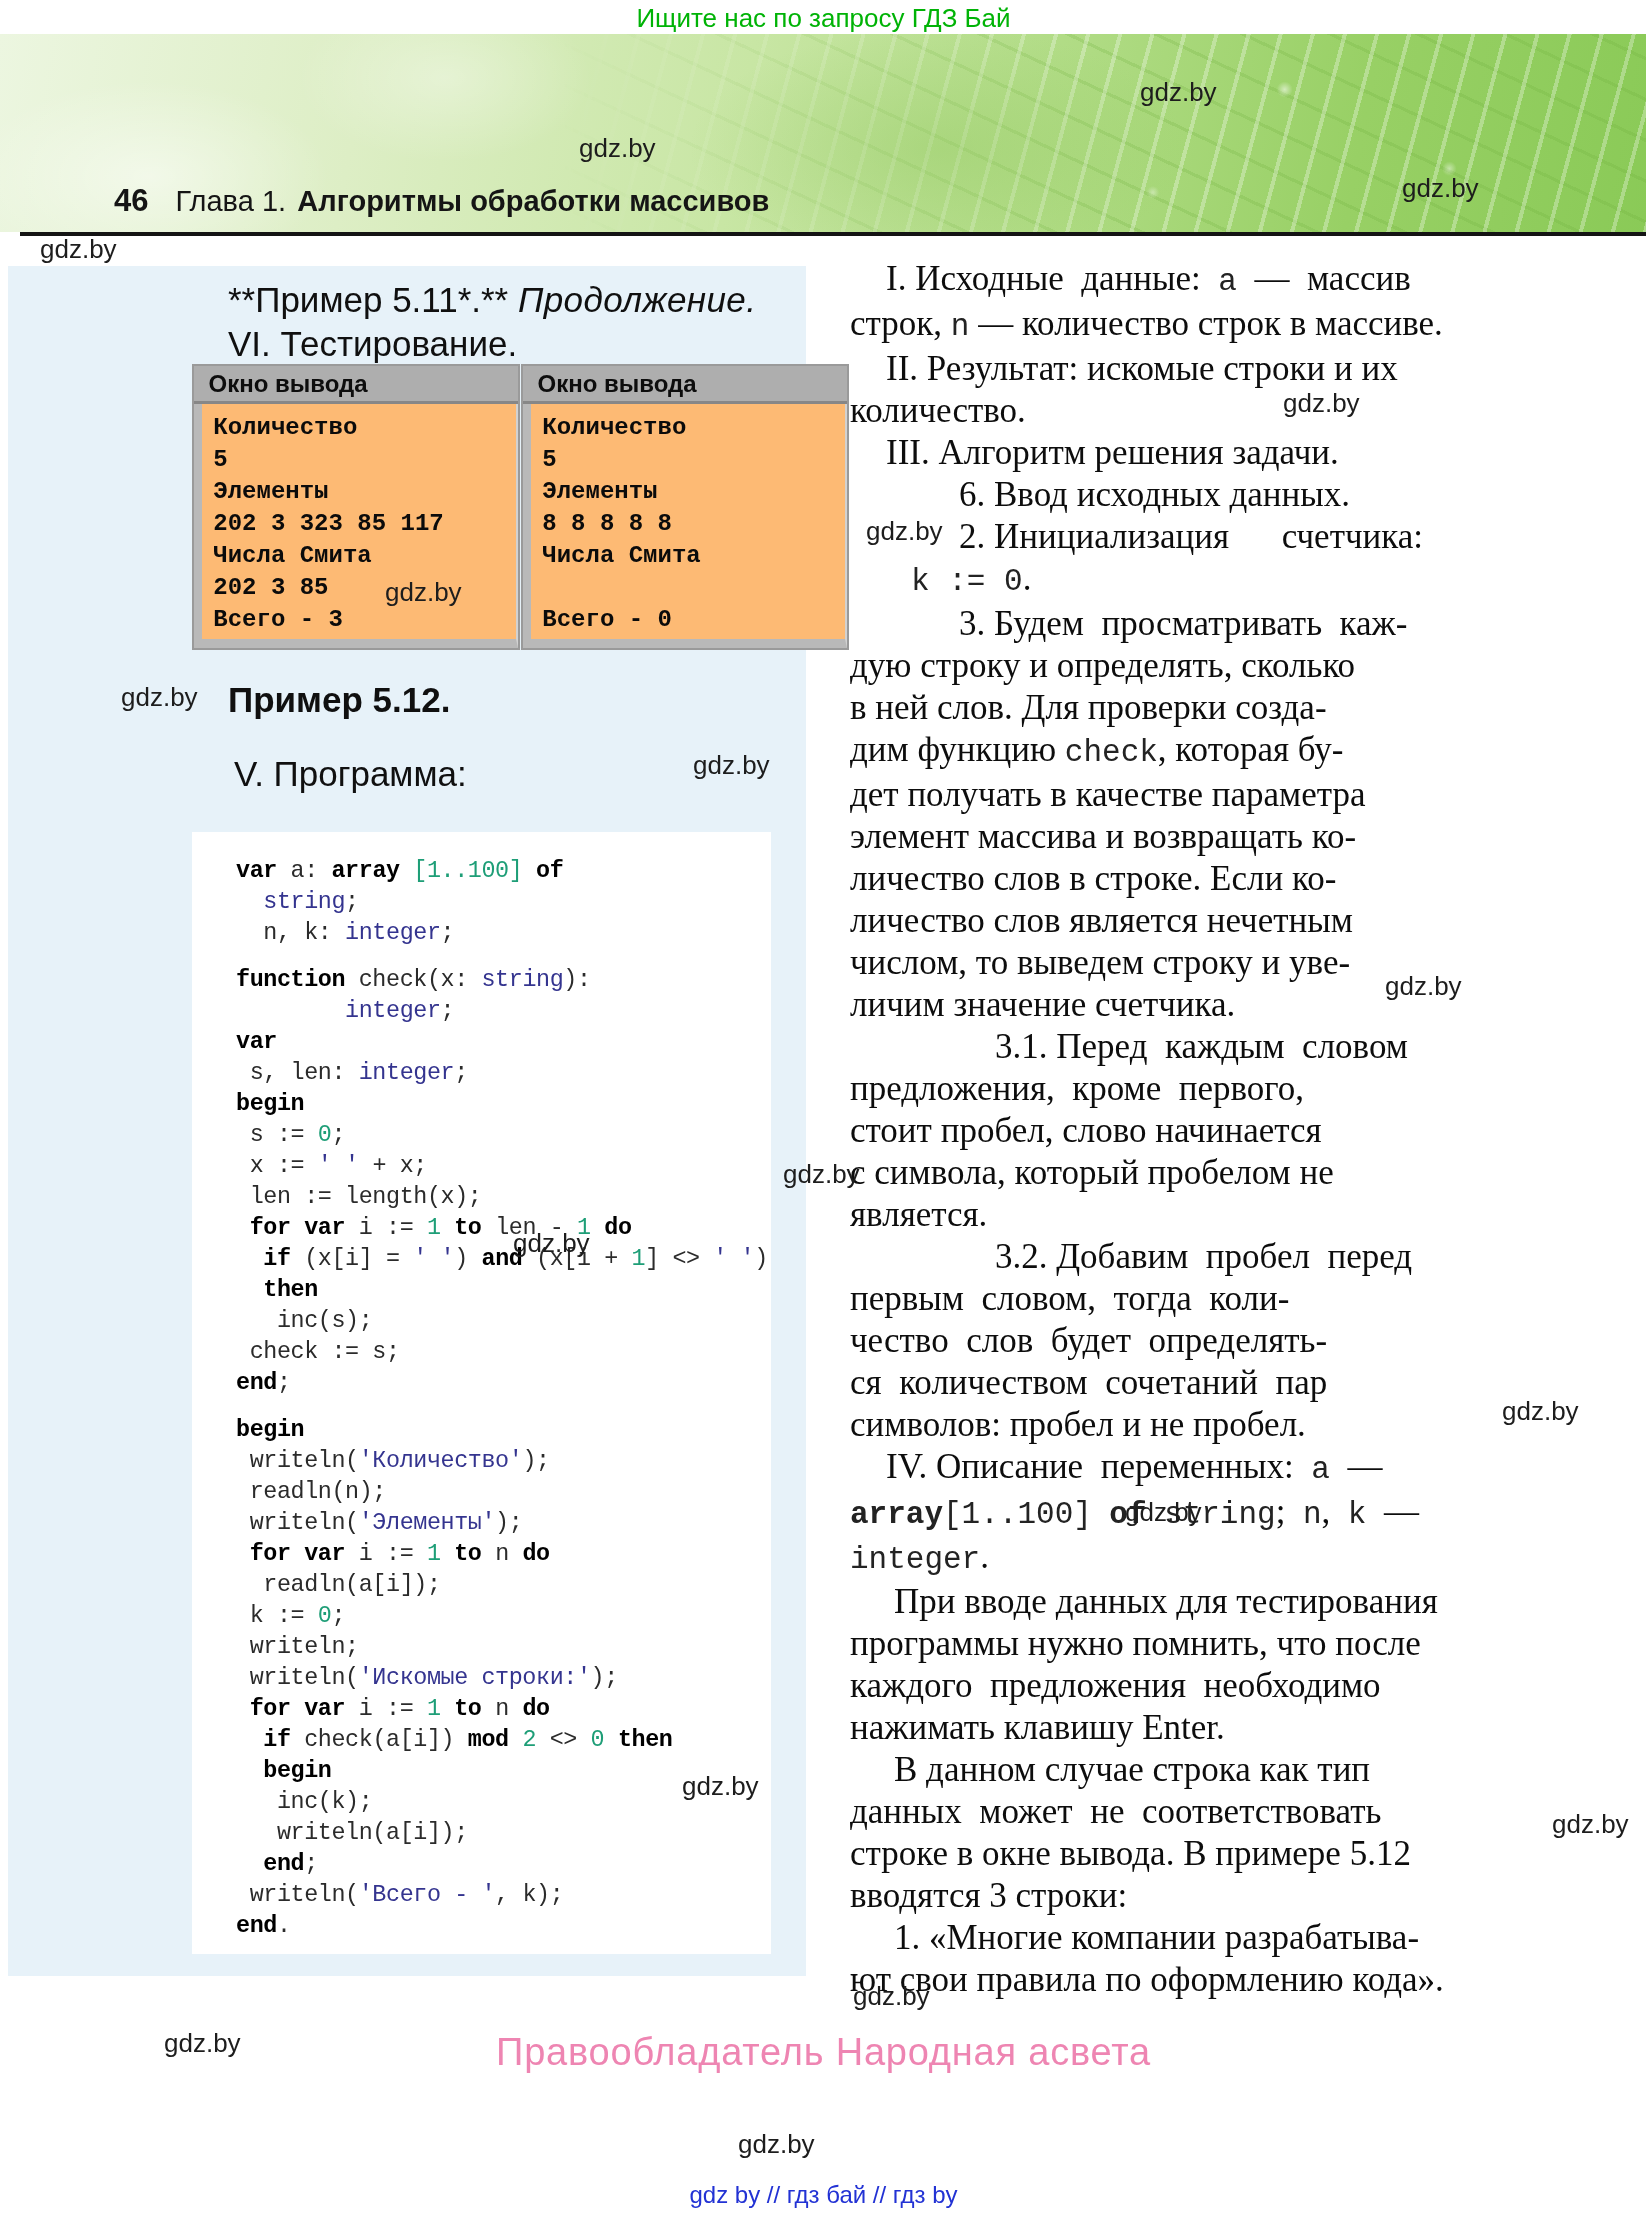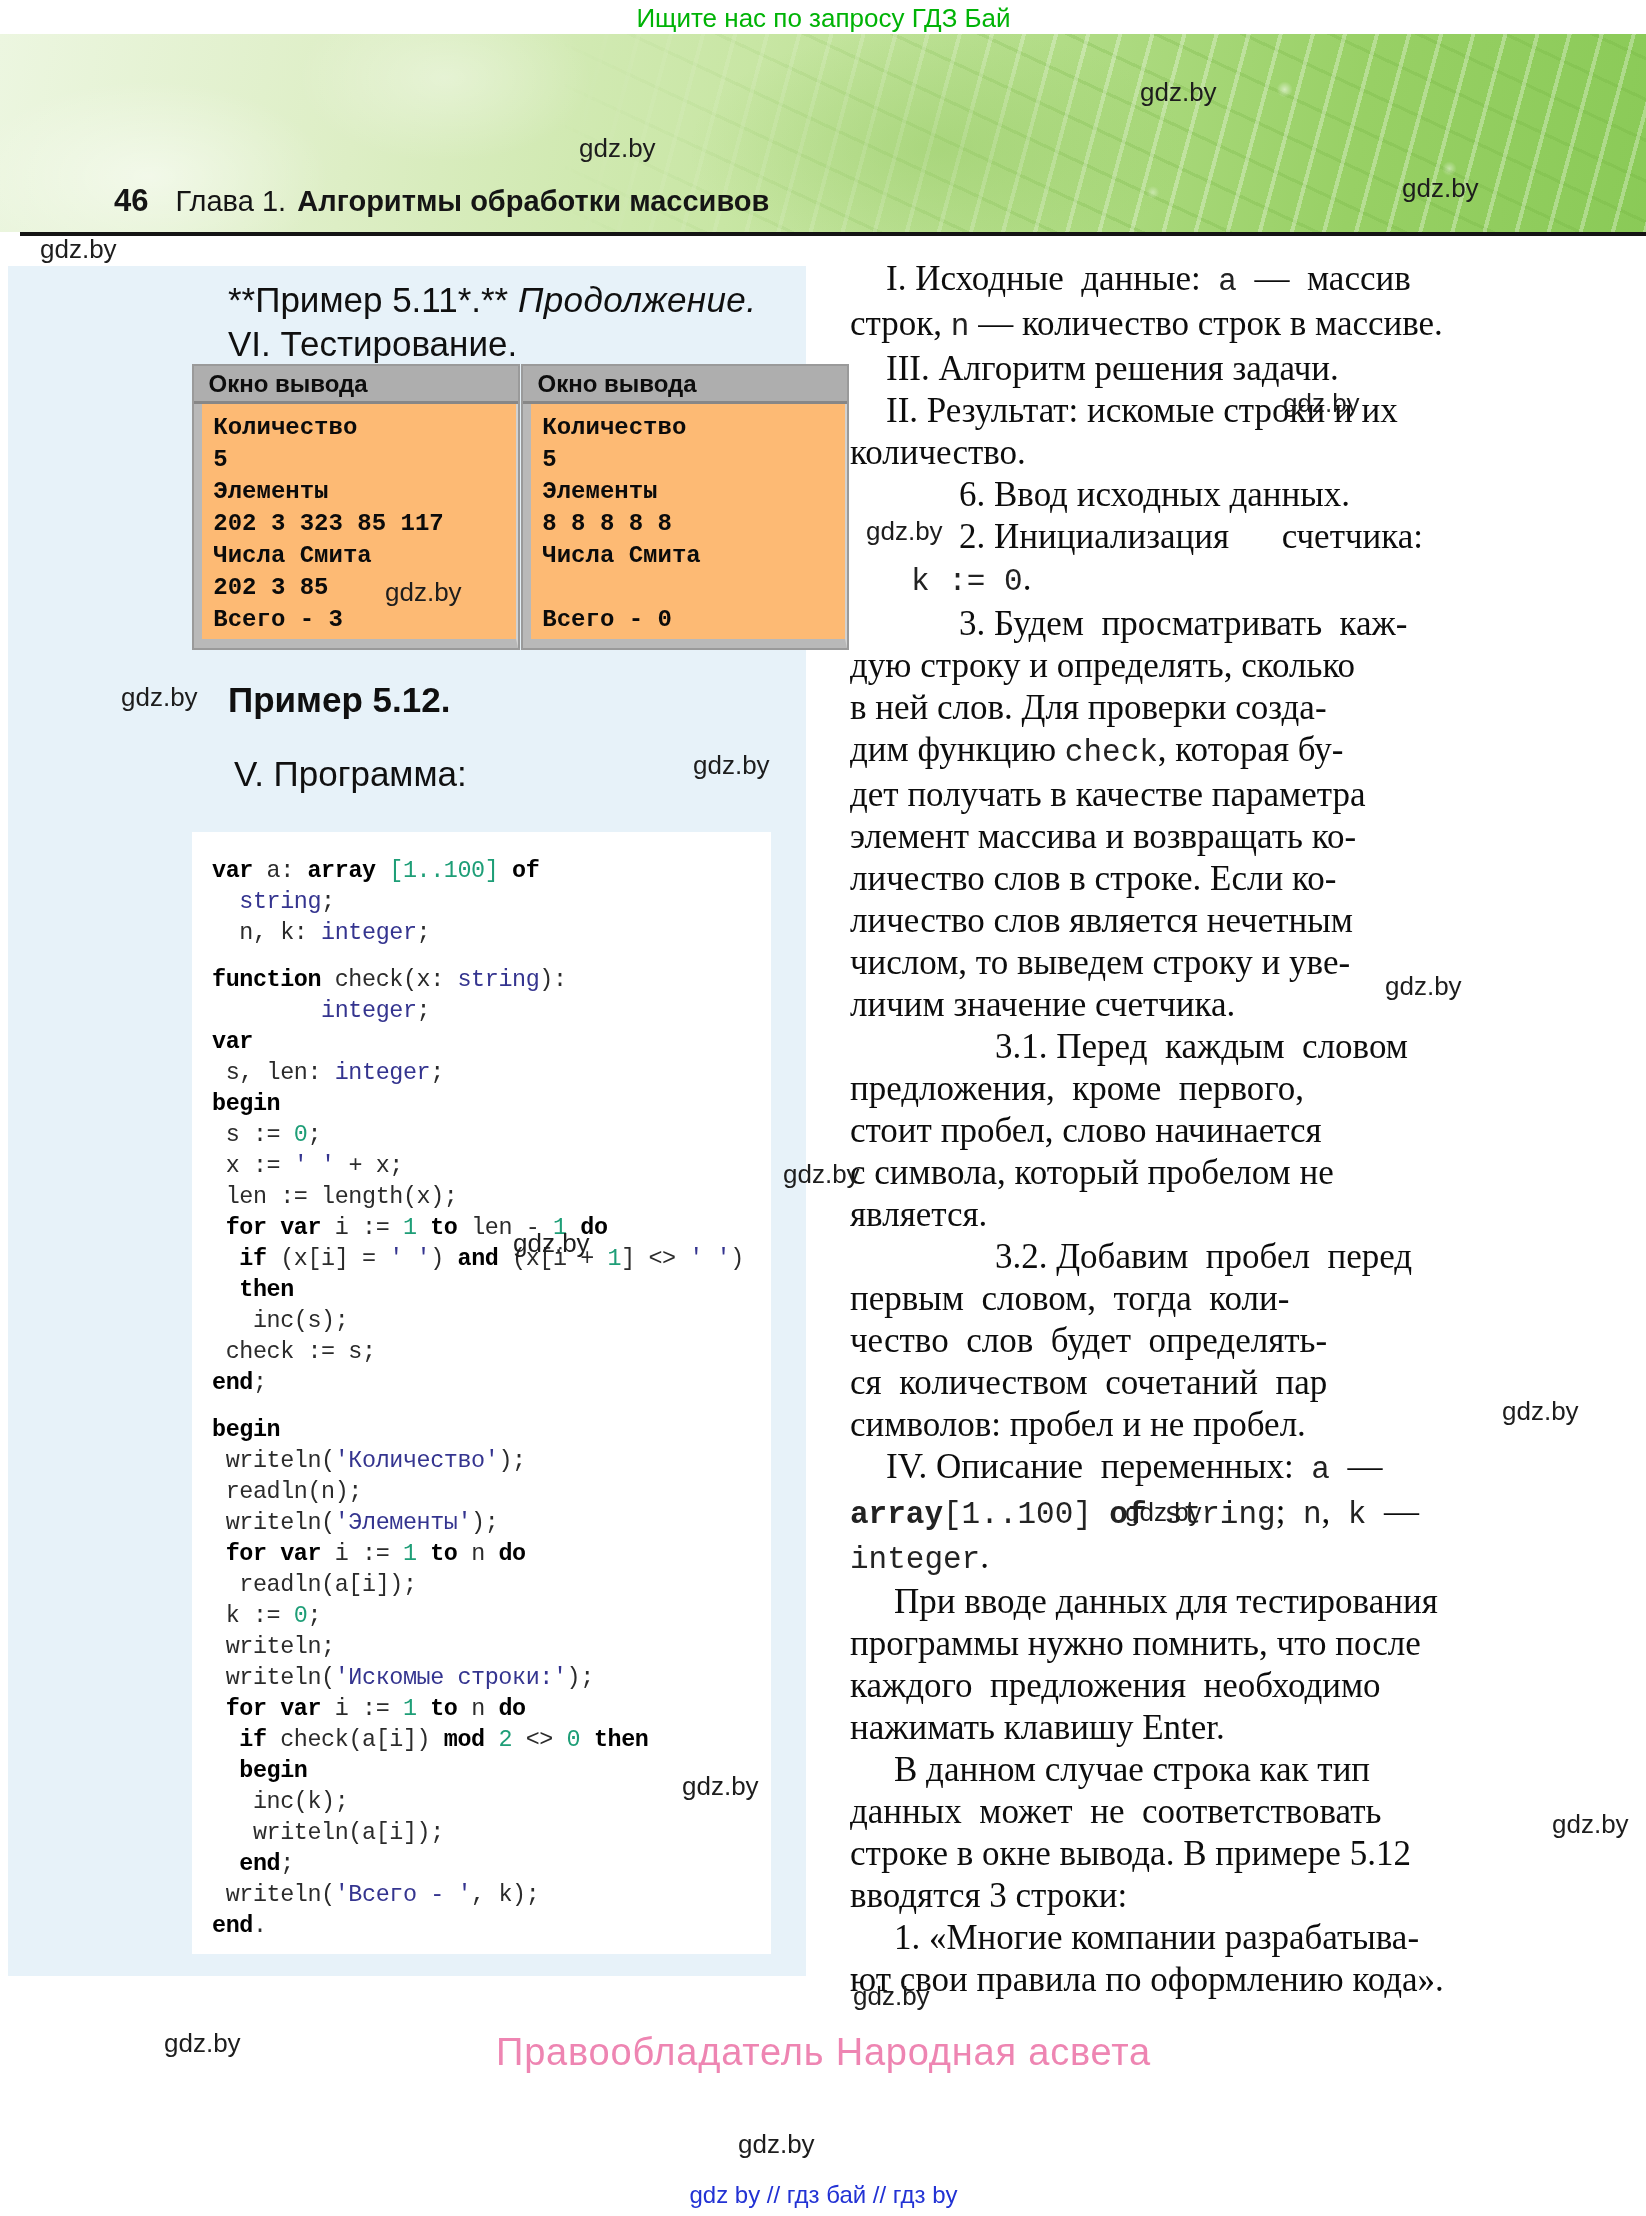--- a/index.html
+++ b/index.html
@@ -38,21 +38,21 @@
   
   .owindow{position:absolute;top:364px;width:328px;background:#ffffff;border:2.4px solid #9a9a9a;box-sizing:border-box;}
   .owin-title{height:35px;background:#aeaeae;border-bottom:3.2px solid #878787;
               font-weight:bold;font-size:24px;color:#0d0d0d;line-height:35px;padding-left:14.5px;}
   .owin-body{border-left:8px solid #b9b9b9;border-bottom:9.7px solid #b9b9b9;border-right:2.4px solid #d2d2d2;
              padding:8px 0 3.2px 11.3px;background:#fdba74;}
   .owin-line{font-family:"Liberation Mono",monospace;font-weight:bold;font-size:24px;
              line-height:32px;min-height:32px;white-space:pre;color:#0b0b0b;}
   
   .codebox{position:absolute;left:192px;top:832px;width:579px;height:1122px;background:#ffffff;
-           box-sizing:border-box;padding:24px 0 0 20px;overflow:hidden;}
+           box-sizing:border-box;padding:24px 0 0 44px;overflow:hidden;}
   .code-line{font-family:"Liberation Mono",monospace;font-size:23.4px;letter-spacing:-0.4px;
              line-height:31px;min-height:31px;white-space:pre;color:#2b2b2b;}
   .code-line.gap{height:16px;min-height:16px;}
   .code-line b{color:#000;}
   .nv{color:#34348f;}
   .gr{color:#1e9e77;}
   
   .rightcol{position:absolute;left:850px;top:258px;width:713px;
             font-family:"Liberation Serif",serif;font-size:35px;line-height:42px;color:#0d0d0d;}
   .rightcol p{margin:0;white-space:pre-wrap;}
@@ -150,22 +150,22 @@
       <div class="code-line">  <b>begin</b></div>
       <div class="code-line">   inc(k);</div>
       <div class="code-line">   writeln(a[i]);</div>
       <div class="code-line">  <b>end</b>;</div>
       <div class="code-line"> writeln(<span class="nv">'Всего - '</span>, k);</div>
       <div class="code-line"><b>end</b>.</div>
     </div>
 
   <div class="rightcol" id="rightcol">
       <p class="ra">I. Исходные  данные:  <span class="mono">a</span>  —  массив<br>строк, <span class="mono">n</span> — количество строк в массиве.</p>
+      <p class="ra">II. Результат: искомые строки и их<br>количество.</p>
       <p class="ra">III. Алгоритм решения задачи.</p>
-      <p class="ra">II. Результат: искомые строки и их<br>количество.</p>
       <p class="rb">6. Ввод исходных данных.</p>
       <p class="rb">2. Инициализация      счетчика:</p>
       <p class="rk"><span class="mono">k := 0</span>.</p>
       <p class="rb">3. Будем  просматривать  каж-<br>дую строку и определять, сколько<br>в ней слов. Для проверки созда-<br>дим функцию <span class="mono">check</span>, которая бу-<br>дет получать в качестве параметра<br>элемент массива и возвращать ко-<br>личество слов в строке. Если ко-<br>личество слов является нечетным<br>числом, то выведем строку и уве-<br>личим значение счетчика.</p>
       <p class="rc">3.1. Перед  каждым  словом<br>предложения,  кроме  первого,<br>стоит пробел, слово начинается<br>с символа, который пробелом не<br>является.</p>
       <p class="rc">3.2. Добавим  пробел  перед<br>первым  словом,  тогда  коли-<br>чество  слов  будет  определять-<br>ся  количеством  сочетаний  пар<br>символов: пробел и не пробел.</p>
       <p class="ra">IV. Описание  переменных:  <span class="mono">a</span>  —<br><span class="mono"><b>array</b>[1..100]</span>  <span class="mono"><b>of</b></span>  <span class="mono">string</span>;  <span class="mono">n</span>,  <span class="mono">k</span>  —<br><span class="mono">integer</span>.</p>
       <p class="rd">При вводе данных для тестирования<br>программы нужно помнить, что после<br>каждого  предложения  необходимо<br>нажимать клавишу Enter.</p>
       <p class="rd">В данном случае строка как тип<br>данных  может  не  соответствовать<br>строке в окне вывода. В примере 5.12<br>вводятся 3 строки:</p>
       <p class="rd">1. «Многие компании разрабатыва-<br>ют свои правила по оформлению кода».</p>

